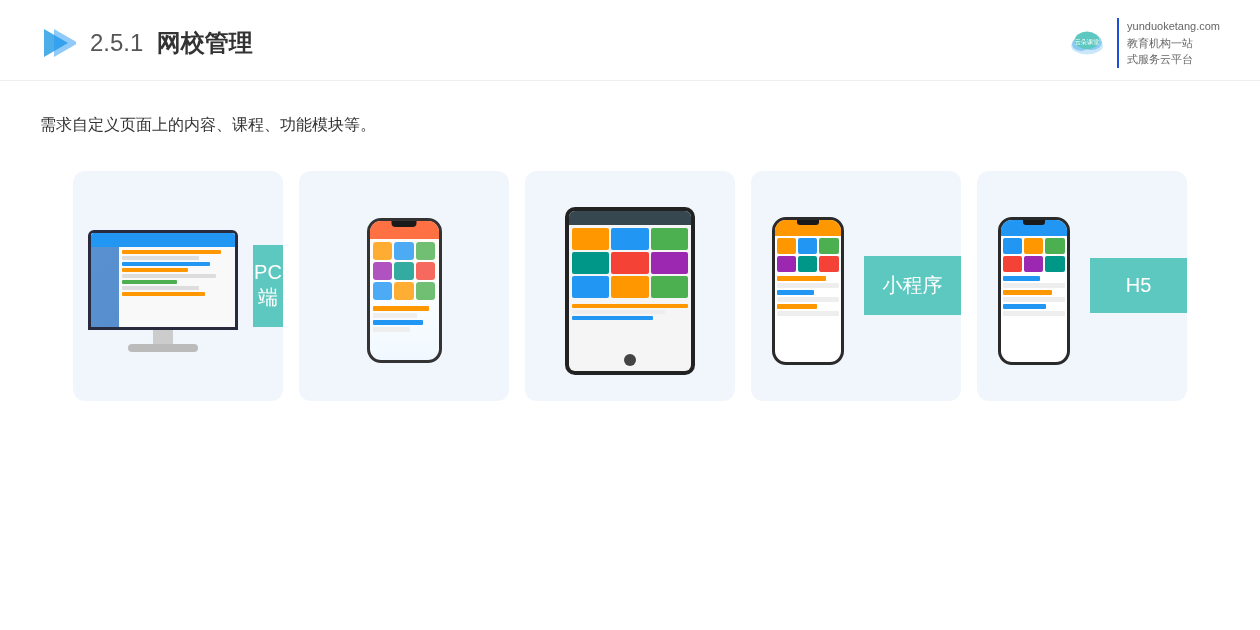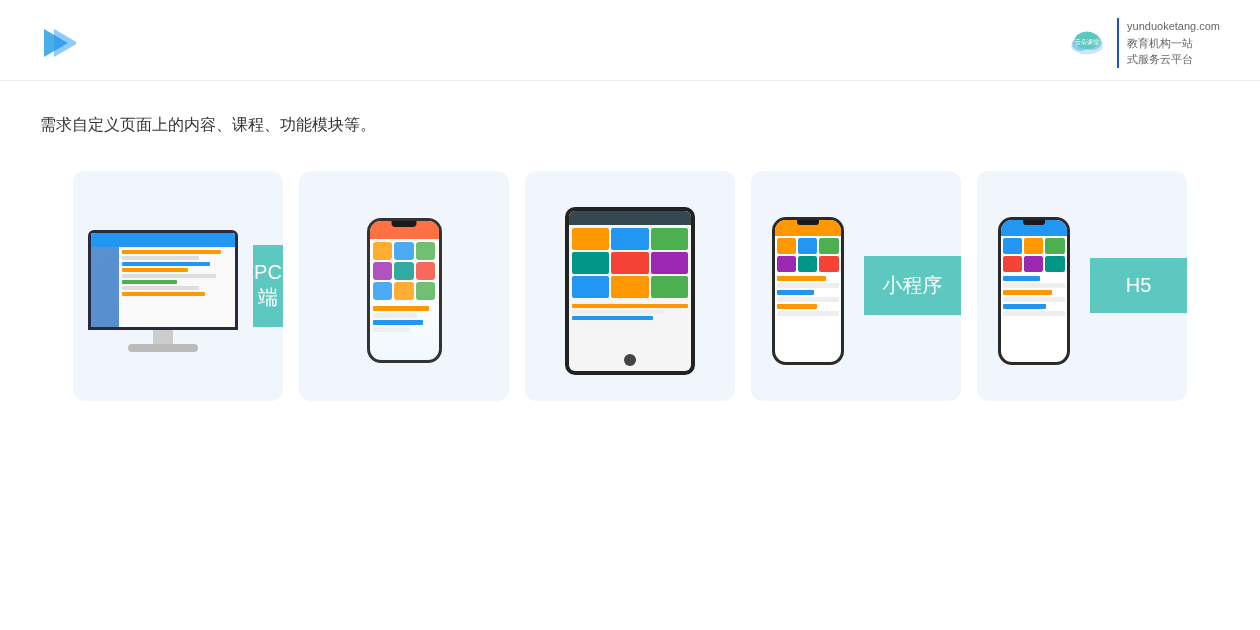--- a/index.html
+++ b/index.html
@@ -345,20 +345,24 @@
 </head>
 <body>
 
 <div class="header">
   <div class="header-left">
 
     <svg class="logo-arrow" viewBox="0 0 36 36" fill="none" xmlns="http://www.w3.org/2000/svg">
       <polygon points="4,4 28,18 4,32" fill="#4baee8"></polygon>
       <polygon points="14,4 38,18 14,32" fill="#2196F3" opacity="0.5"></polygon>
     </svg>
+    <div class="page-title">
+      <span class="title-prefix">2.5.1</span>
+      &nbsp;<strong>网校管理</strong>
+    </div>
   </div>
   <div class="brand-logo">
 
     <svg class="brand-icon" viewBox="0 0 50 50" xmlns="http://www.w3.org/2000/svg">
       <ellipse cx="25" cy="28" rx="18" ry="10" fill="#4baee8" opacity="0.3"></ellipse>
       <ellipse cx="18" cy="26" rx="10" ry="8" fill="#4baee8" opacity="0.5"></ellipse>
       <ellipse cx="30" cy="24" rx="12" ry="9" fill="#4baee8" opacity="0.5"></ellipse>
       <ellipse cx="25" cy="22" rx="14" ry="10" fill="#5dc8c0"></ellipse>
       <text x="25" y="26" text-anchor="middle" font-size="7" fill="#fff" font-family="Microsoft YaHei">云朵课堂</text>
     </svg>

